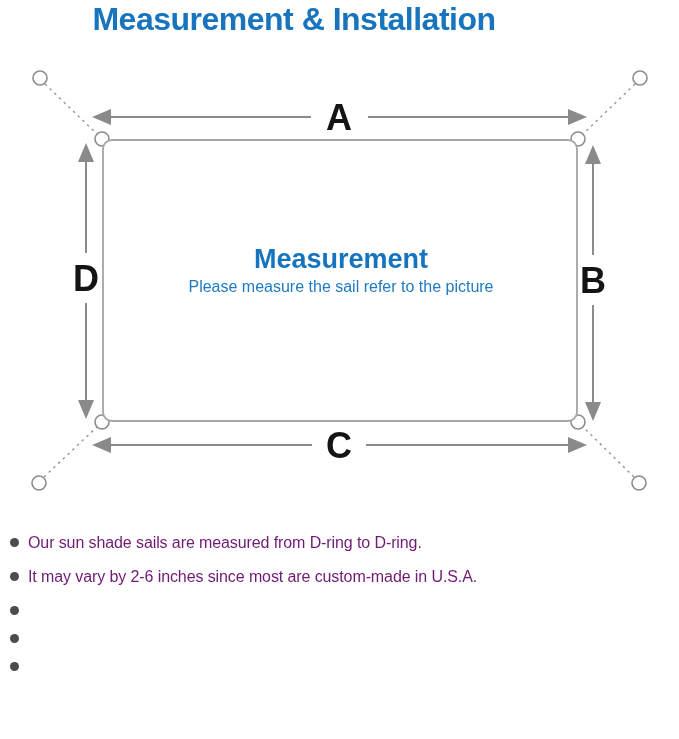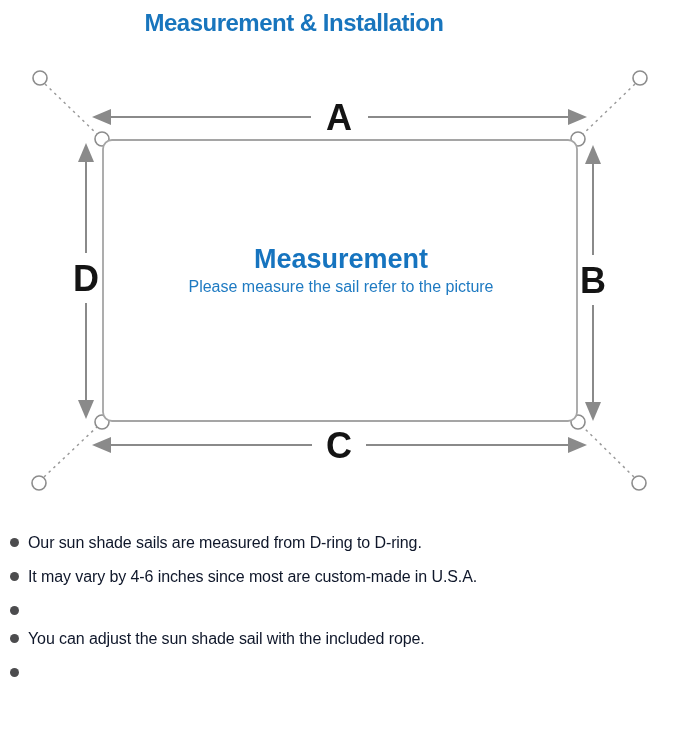--- a/index.html
+++ b/index.html
@@ -5,44 +5,44 @@
   html, body { margin: 0; padding: 0; }
   body {
     width: 679px; height: 739px;
     position: relative;
     background: #ffffff;
     font-family: "Liberation Sans", sans-serif;
     overflow: hidden;
   }
   .page-title {
     position: absolute;
-    top: 9px; left: 0;
+    top: 1px; left: 0;
     width: 588px;
     margin: 0;
     text-align: center;
-    font-size: 24px;
+    font-size: 32px;
     font-weight: bold;
     color: #1875bd;
     letter-spacing: -0.5px;
   }
   .diagram-wrap {
     position: absolute;
     top: 55px; left: 0;
     width: 679px; height: 465px;
   }
   .notes {
     position: absolute;
     top: 532px; left: 10px;
     width: 665px;
   }
   .note {
     display: flex;
     align-items: flex-start;
     margin-bottom: 13px;
-    color: #0f172a;
+    color: #701a75;
     font-size: 16px;
     line-height: 21px;
     white-space: pre-line;
     letter-spacing: -0.1px;
   }
   .dot {
     flex: 0 0 auto;
     width: 9px; height: 9px;
     border-radius: 50%;
     background: #4c4c4e;
@@ -128,25 +128,24 @@
   </svg>
 </div>
 
 <div class="notes">
   <div class="note">
     <span class="dot"></span>
     <span class="note-text">Our sun shade sails are measured from D-ring to D-ring.</span>
   </div>
   <div class="note">
     <span class="dot"></span>
-    <span class="note-text">It may vary by 4-6 inches since most are custom-made in U.S.A.</span>
+    <span class="note-text">It may vary by 2-6 inches since most are custom-made in U.S.A.</span>
   </div>
   <div class="note">
     <span class="dot"></span>
   </div>
   <div class="note">
     <span class="dot"></span>
-    <span class="note-text">You can adjust the sun shade sail with the included rope.</span>
   </div>
   <div class="note">
     <span class="dot"></span>
   </div>
 </div>
 
 </body></html>

